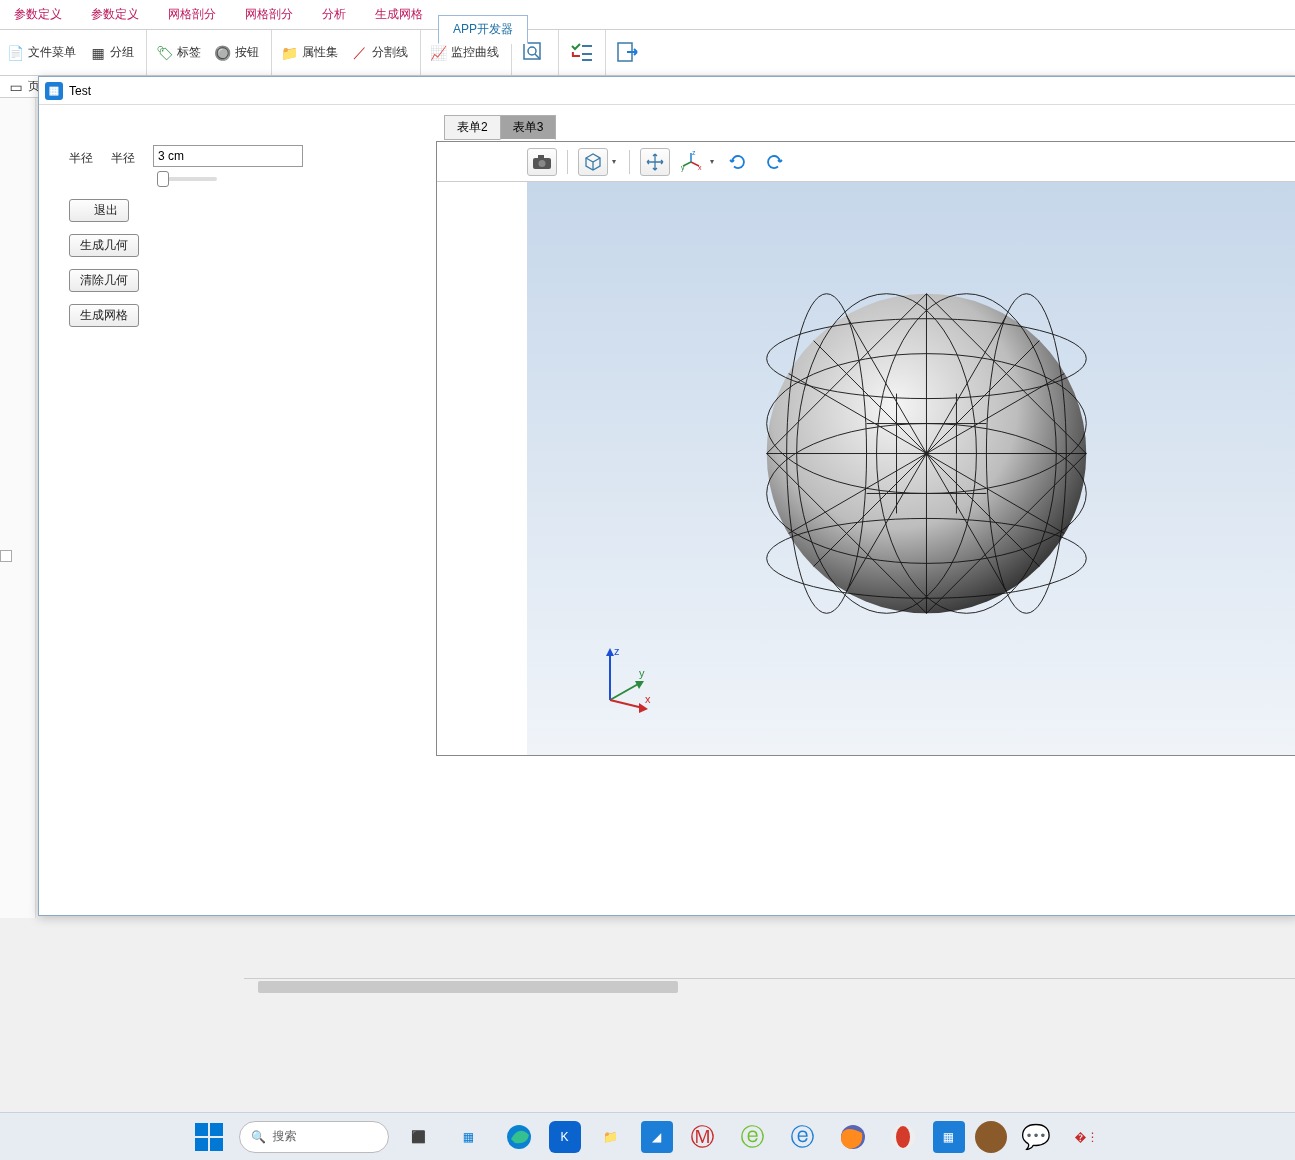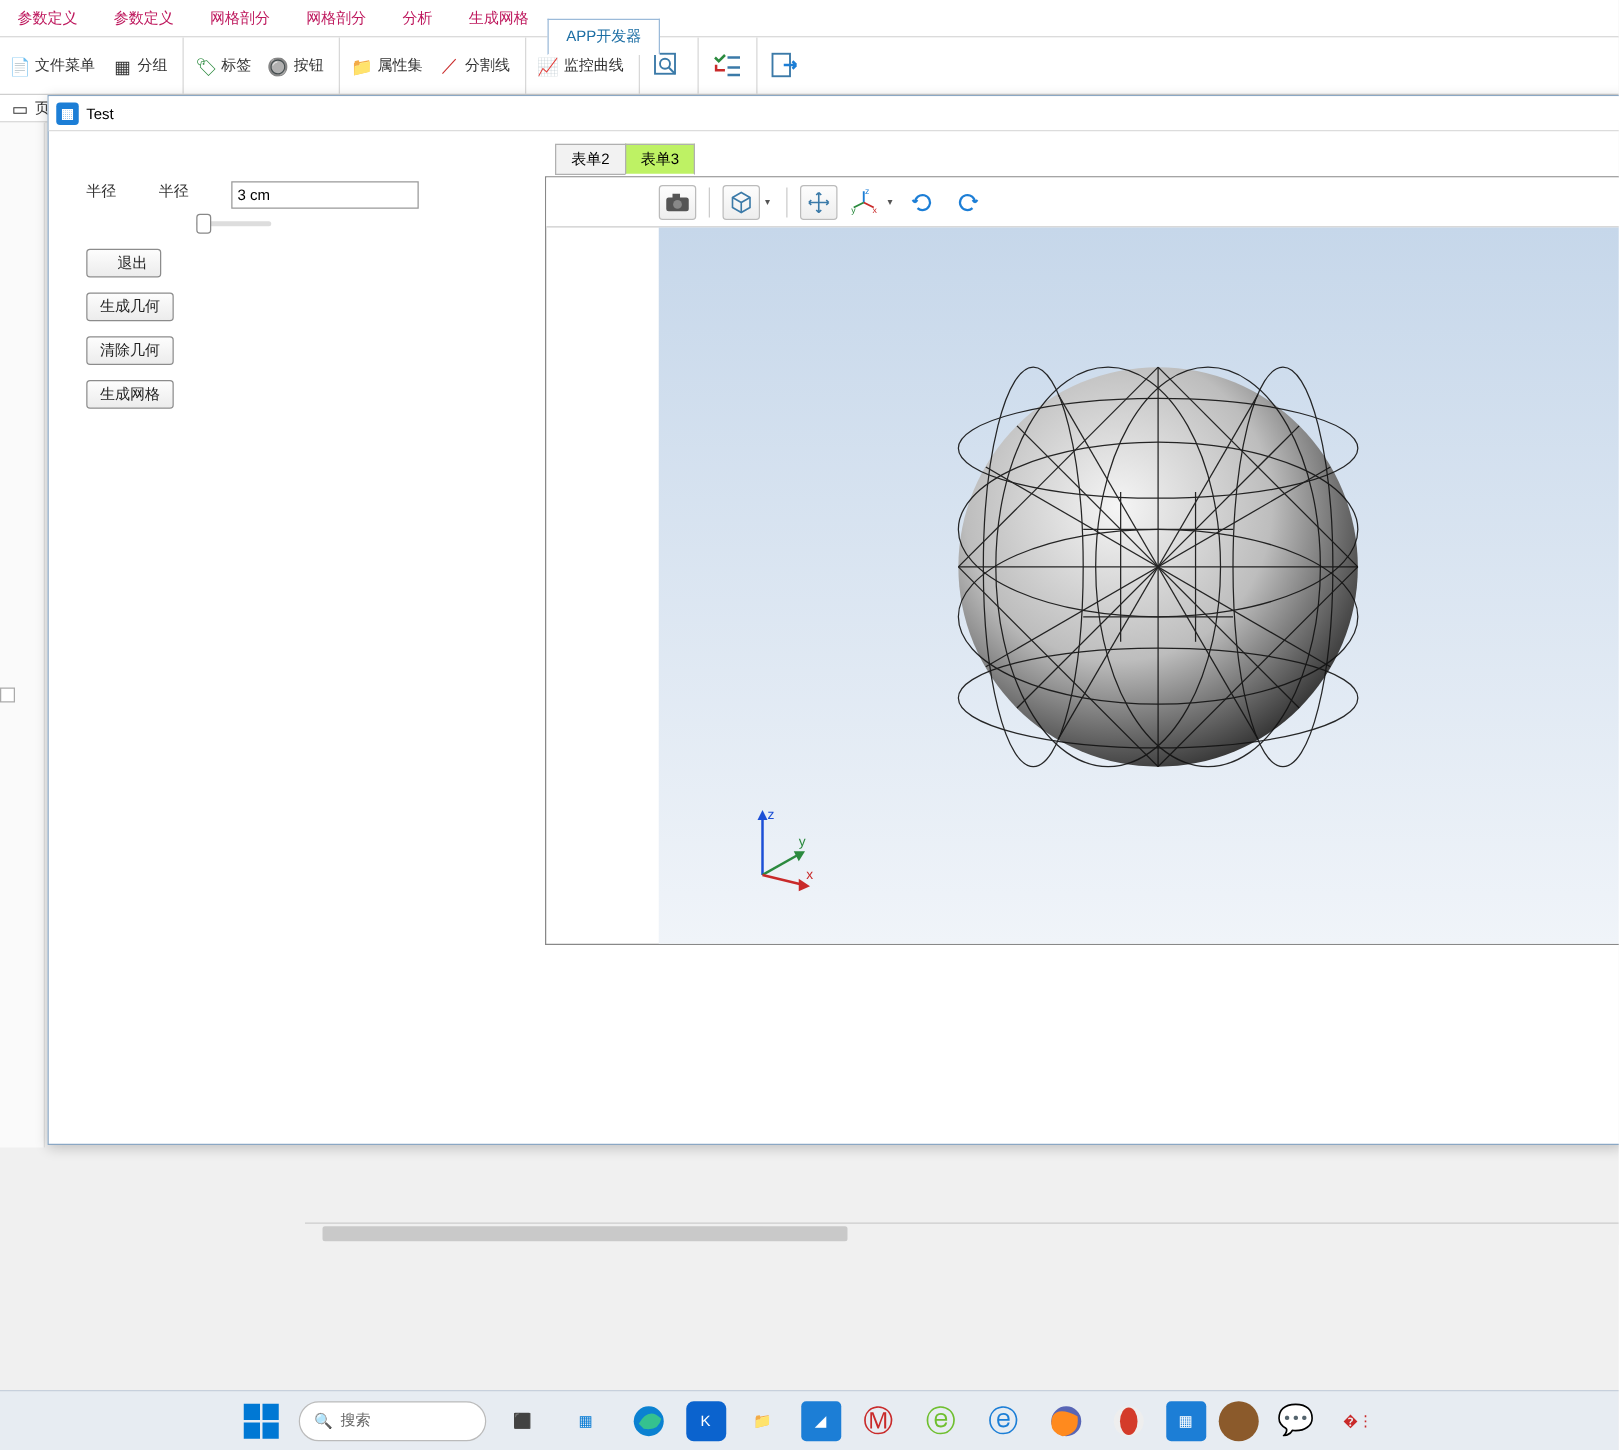--- a/index.html
+++ b/index.html
@@ -116,21 +116,21 @@
   color:#fff;font-size:11px;font-weight:bold;
 }
 .test-body {
   display: flex;
   height: calc(100% - 28px);
 }
 .test-left {
   width: 395px;
   padding: 40px 20px 20px 30px;
 }
-.param-row { display:flex; align-items:flex-start; gap:34px; margin-bottom:10px; }
+.param-row { display:flex; align-items:flex-end; gap:18px; margin-bottom:10px; }
 .param-label { color:#333; }
 .param-input {
   width: 150px;
   height: 22px;
   border: 1px solid #999;
   padding: 0 4px;
   font-size: 12px;
 }
 .slider-row { margin-left: 88px; margin-bottom: 18px; }
 .slider-track {
@@ -166,21 +166,21 @@
 }
 .form-tab {
   padding: 3px 12px;
   border: 1px solid #b0b0b0;
   background:#f2f2f2;
   cursor:pointer;
   font-size:12px;
   margin-right:-1px;
 }
 .form-tab.active {
-  background:#bef264;
+  background:#a3a3a3;
   border-bottom:1px solid #fff;
 }
 .viewer-frame {
   border: 1px solid #888;
   margin-left: 2px;
   height: 615px;
   background:#fff;
   display:flex;
   flex-direction:column;
 }

